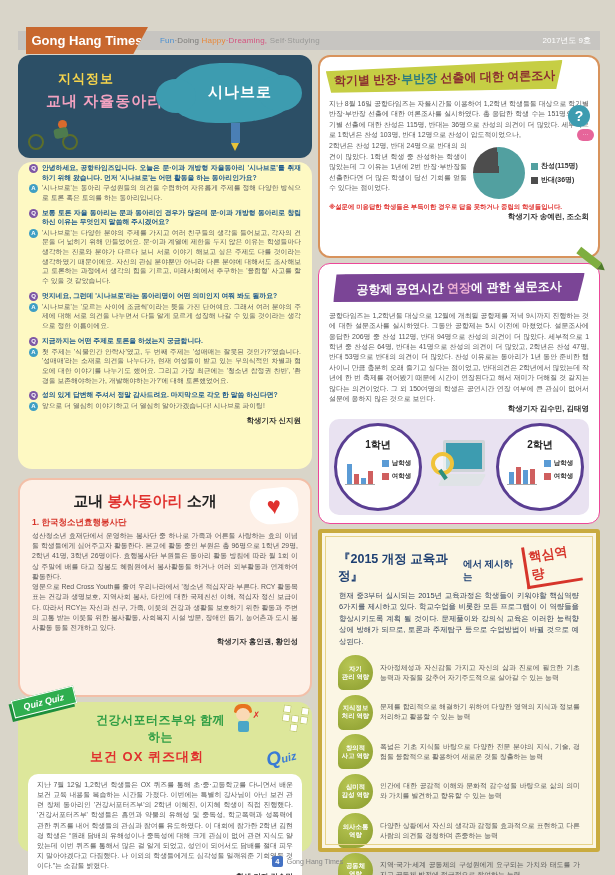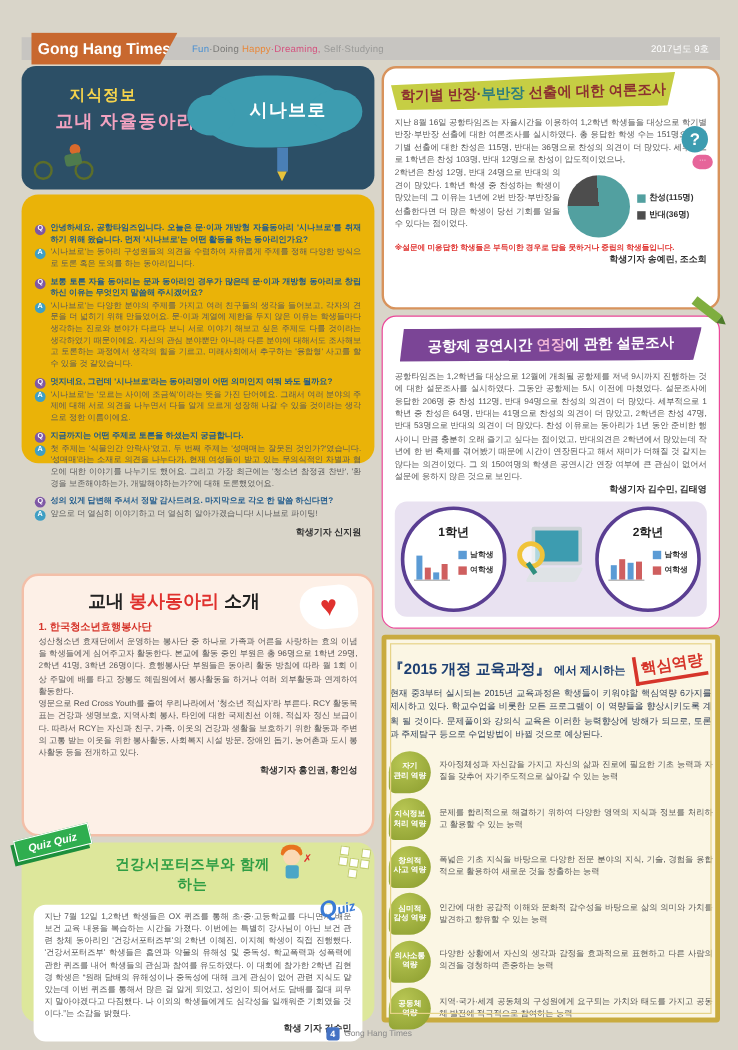--- a/index.html
+++ b/index.html
@@ -20,21 +20,21 @@
   .tree:after{width:44px;height:36px;right:-10px;top:12px;}
   .tree-label{position:absolute;right:40px;top:28px;color:#fff;font-size:15px;font-weight:bold;z-index:2;letter-spacing:1px;}
   .pencil{position:absolute;right:72px;top:68px;width:9px;height:20px;background:#4a7fb5;z-index:1;}
   .pencil:after{content:"";position:absolute;left:0;top:20px;border-left:4.5px solid transparent;border-right:4.5px solid transparent;border-top:8px solid #e8c33a;}
   .bike{position:absolute;left:10px;bottom:8px;width:70px;height:26px;}
   .wheel{position:absolute;bottom:0;width:16px;height:16px;border:2px solid #5c6e2a;border-radius:50%;box-sizing:border-box;background:transparent;}
   .wheel.w1{left:0}.wheel.w2{left:34px}
   .rider-hair{position:absolute;left:30px;top:-4px;width:9px;height:9px;background:#d96a2c;border-radius:50%;}
   .rider-body{position:absolute;left:26px;top:4px;width:14px;height:10px;background:#4e7b4e;border-radius:3px;transform:rotate(-12deg);}
   
-  .qa-card{position:absolute;left:18px;top:162px;width:294px;height:224px;background:#eab308;border-radius:14px;box-sizing:border-box;padding:24px 11px;}
+  .qa-card{position:absolute;left:18px;top:162px;width:294px;height:307px;background:#fef9c3;border-radius:14px;box-sizing:border-box;padding:1px 11px;}
   .qa-pair{margin-bottom:5px;}
   .qa-row{display:flex;gap:4px;margin-bottom:1px;}
   .badge{flex:0 0 auto;width:9px;height:9px;border-radius:50%;color:#fff;font-size:6px;font-weight:bold;text-align:center;line-height:9px;margin-top:1px;}
   .badge.q{background:#7e57a5}.badge.a{background:#3f9fc4}
   .q-text{font-size:6.8px;line-height:1.42;font-weight:bold;color:#1f5a8c;text-align:justify;}
   .a-text{font-size:6.8px;line-height:1.42;color:#5a5a5a;text-align:justify;}
   .byline{text-align:right;font-size:7.5px;font-weight:bold;color:#333;}
   
   .poll1{position:absolute;left:318px;top:55px;width:282px;height:203px;background:#fff;border:2px solid #d8935c;border-radius:12px;box-sizing:border-box;padding:7px 9px;}
   .poll1-banner{position:relative;margin:-1px 26px 7px -3px;background:#c6ce44;padding:5px 6px;transform:rotate(-1.5deg);clip-path:polygon(0 18%,100% 0,97% 100%,2% 92%);text-align:center;white-space:nowrap;}
@@ -68,21 +68,21 @@
   .bar-boy{background:#5b9bd5}.bar-girl{background:#cf5f5f}
   .gc-legend{display:flex;flex-direction:column;gap:4px;padding-bottom:4px;}
   .gc-legend .leg-item{font-size:6.5px;}
   .sw.boy{background:#5b9bd5}.sw.girl{background:#cf5f5f}
   .monitor{position:relative;width:56px;height:70px;flex:0 0 auto;}
   .screen{position:absolute;left:12px;top:8px;width:36px;height:26px;background:#3d9cb0;border:3px solid #cfd4d8;border-radius:2px;}
   .kbd{position:absolute;left:10px;top:42px;width:42px;height:12px;background:#dfe3e6;transform:skewX(-28deg);border-radius:2px;}
   .mag-ring{position:absolute;left:0;top:20px;width:15px;height:15px;border:4px solid #f0c33a;border-radius:50%;background:rgba(255,255,255,.6);z-index:2;}
   .mag-handle{position:absolute;left:10px;top:37px;width:4px;height:11px;background:#2f8f7e;transform:rotate(-35deg);z-index:2;}
   
-  .core{position:absolute;left:318px;top:529px;width:282px;height:323px;background:#fbf6e4;box-sizing:border-box;border:4px solid #c9ab3f;outline:1px solid #e6d388;outline-offset:-8px;border-radius:3px;padding:8px 2px;}
+  .core{position:absolute;left:318px;top:529px;width:282px;height:323px;background:#fbf6e4;box-sizing:border-box;border:4px solid #c9ab3f;outline:1px solid #e6d388;outline-offset:-8px;border-radius:3px;padding:8px 16px;}
   .core-title{display:flex;align-items:flex-end;gap:3px;margin:2px 0 5px;}
   .ct-main{font-size:12.5px;font-weight:bold;color:#1d3f72;}
   .ct-sub{font-size:9.5px;font-weight:bold;color:#1d3f72;padding-bottom:1px;}
   .ct-stamp{display:inline-block;transform:rotate(-9deg);color:#d6352b;font-weight:bold;font-size:13px;border-left:3px solid #d6352b;border-bottom:3px solid #d6352b;padding:2px 3px 1px;margin-left:4px;}
   .core-intro{font-size:7.4px;line-height:1.55;color:#2e3d55;margin:4px 1px 8px;text-align:justify;}
   .core-row{display:flex;gap:7px;align-items:center;margin-bottom:4.5px;}
   .core-badge{flex:0 0 35px;width:35px;height:35px;border-radius:50% 50% 50% 15%;background:radial-gradient(circle at 35% 30%,#b8c653,#8a9c2e);display:flex;flex-direction:column;align-items:center;justify-content:center;color:#fff;font-weight:bold;font-size:6.4px;line-height:1.3;text-align:center;}
   .core-desc{font-size:6.9px;line-height:1.45;color:#555;text-align:justify;}
   
   .service{position:absolute;left:18px;top:478px;width:294px;height:219px;background:#fdf0e7;border:2px solid #f3bfa8;border-radius:14px;box-sizing:border-box;padding:8px 12px;}
@@ -287,20 +287,21 @@
     <div class="svc-h">1. 한국청소년효행봉사단</div>
     <div class="svc-p">성산청소년 효재단에서 운영하는 봉사단 중 하나로 가족과 어른을 사랑하는 효의 이념을 학생들에게 심어주고자 활동한다. 본교에 활동 중인 부원은 총 96명으로 1학년 29명, 2학년 41명, 3학년 26명이다. 효행봉사단 부원들은 동아리 활동 방침에 따라 월 1회 이상 주말에 배를 타고 장봉도 혜림원에서 봉사활동을 하거나 여러 외부활동과 연계하여 활동한다.</div>
     <div class="svc-p">영문으로 Red Cross Youth를 줄여 우리나라에서 '청소년 적십자'라 부른다. RCY 활동목표는 건강과 생명보호, 지역사회 봉사, 타인에 대한 국제친선 이해, 적십자 정신 보급이다. 따라서 RCY는 자신과 친구, 가족, 이웃의 건강과 생활을 보호하기 위한 활동과 주변의 고통 받는 이웃을 위한 봉사활동, 사회복지 시설 방문, 장애인 돕기, 농어촌과 도시 봉사활동 등을 전개하고 있다.</div>
     <div class="byline svc-byline">학생기자 홍인권, 황인성</div>
   </div>
 
   <div class="quiz">
     <div class="ribbon">Quiz Quiz</div>
     <div class="quiz-title">
       <div class="qt1">건강서포터즈부와 함께 하는</div>
+      <div class="qt2">보건 OX 퀴즈대회</div>
     </div>
     <div class="kid">
       <i class="kid-hair"></i>
       <i class="kid-head"></i>
       <i class="kid-body"></i>
       <span class="kid-x">✗</span>
     </div>
     <div class="crossword">
       <i></i>
         <i class="off"></i>

